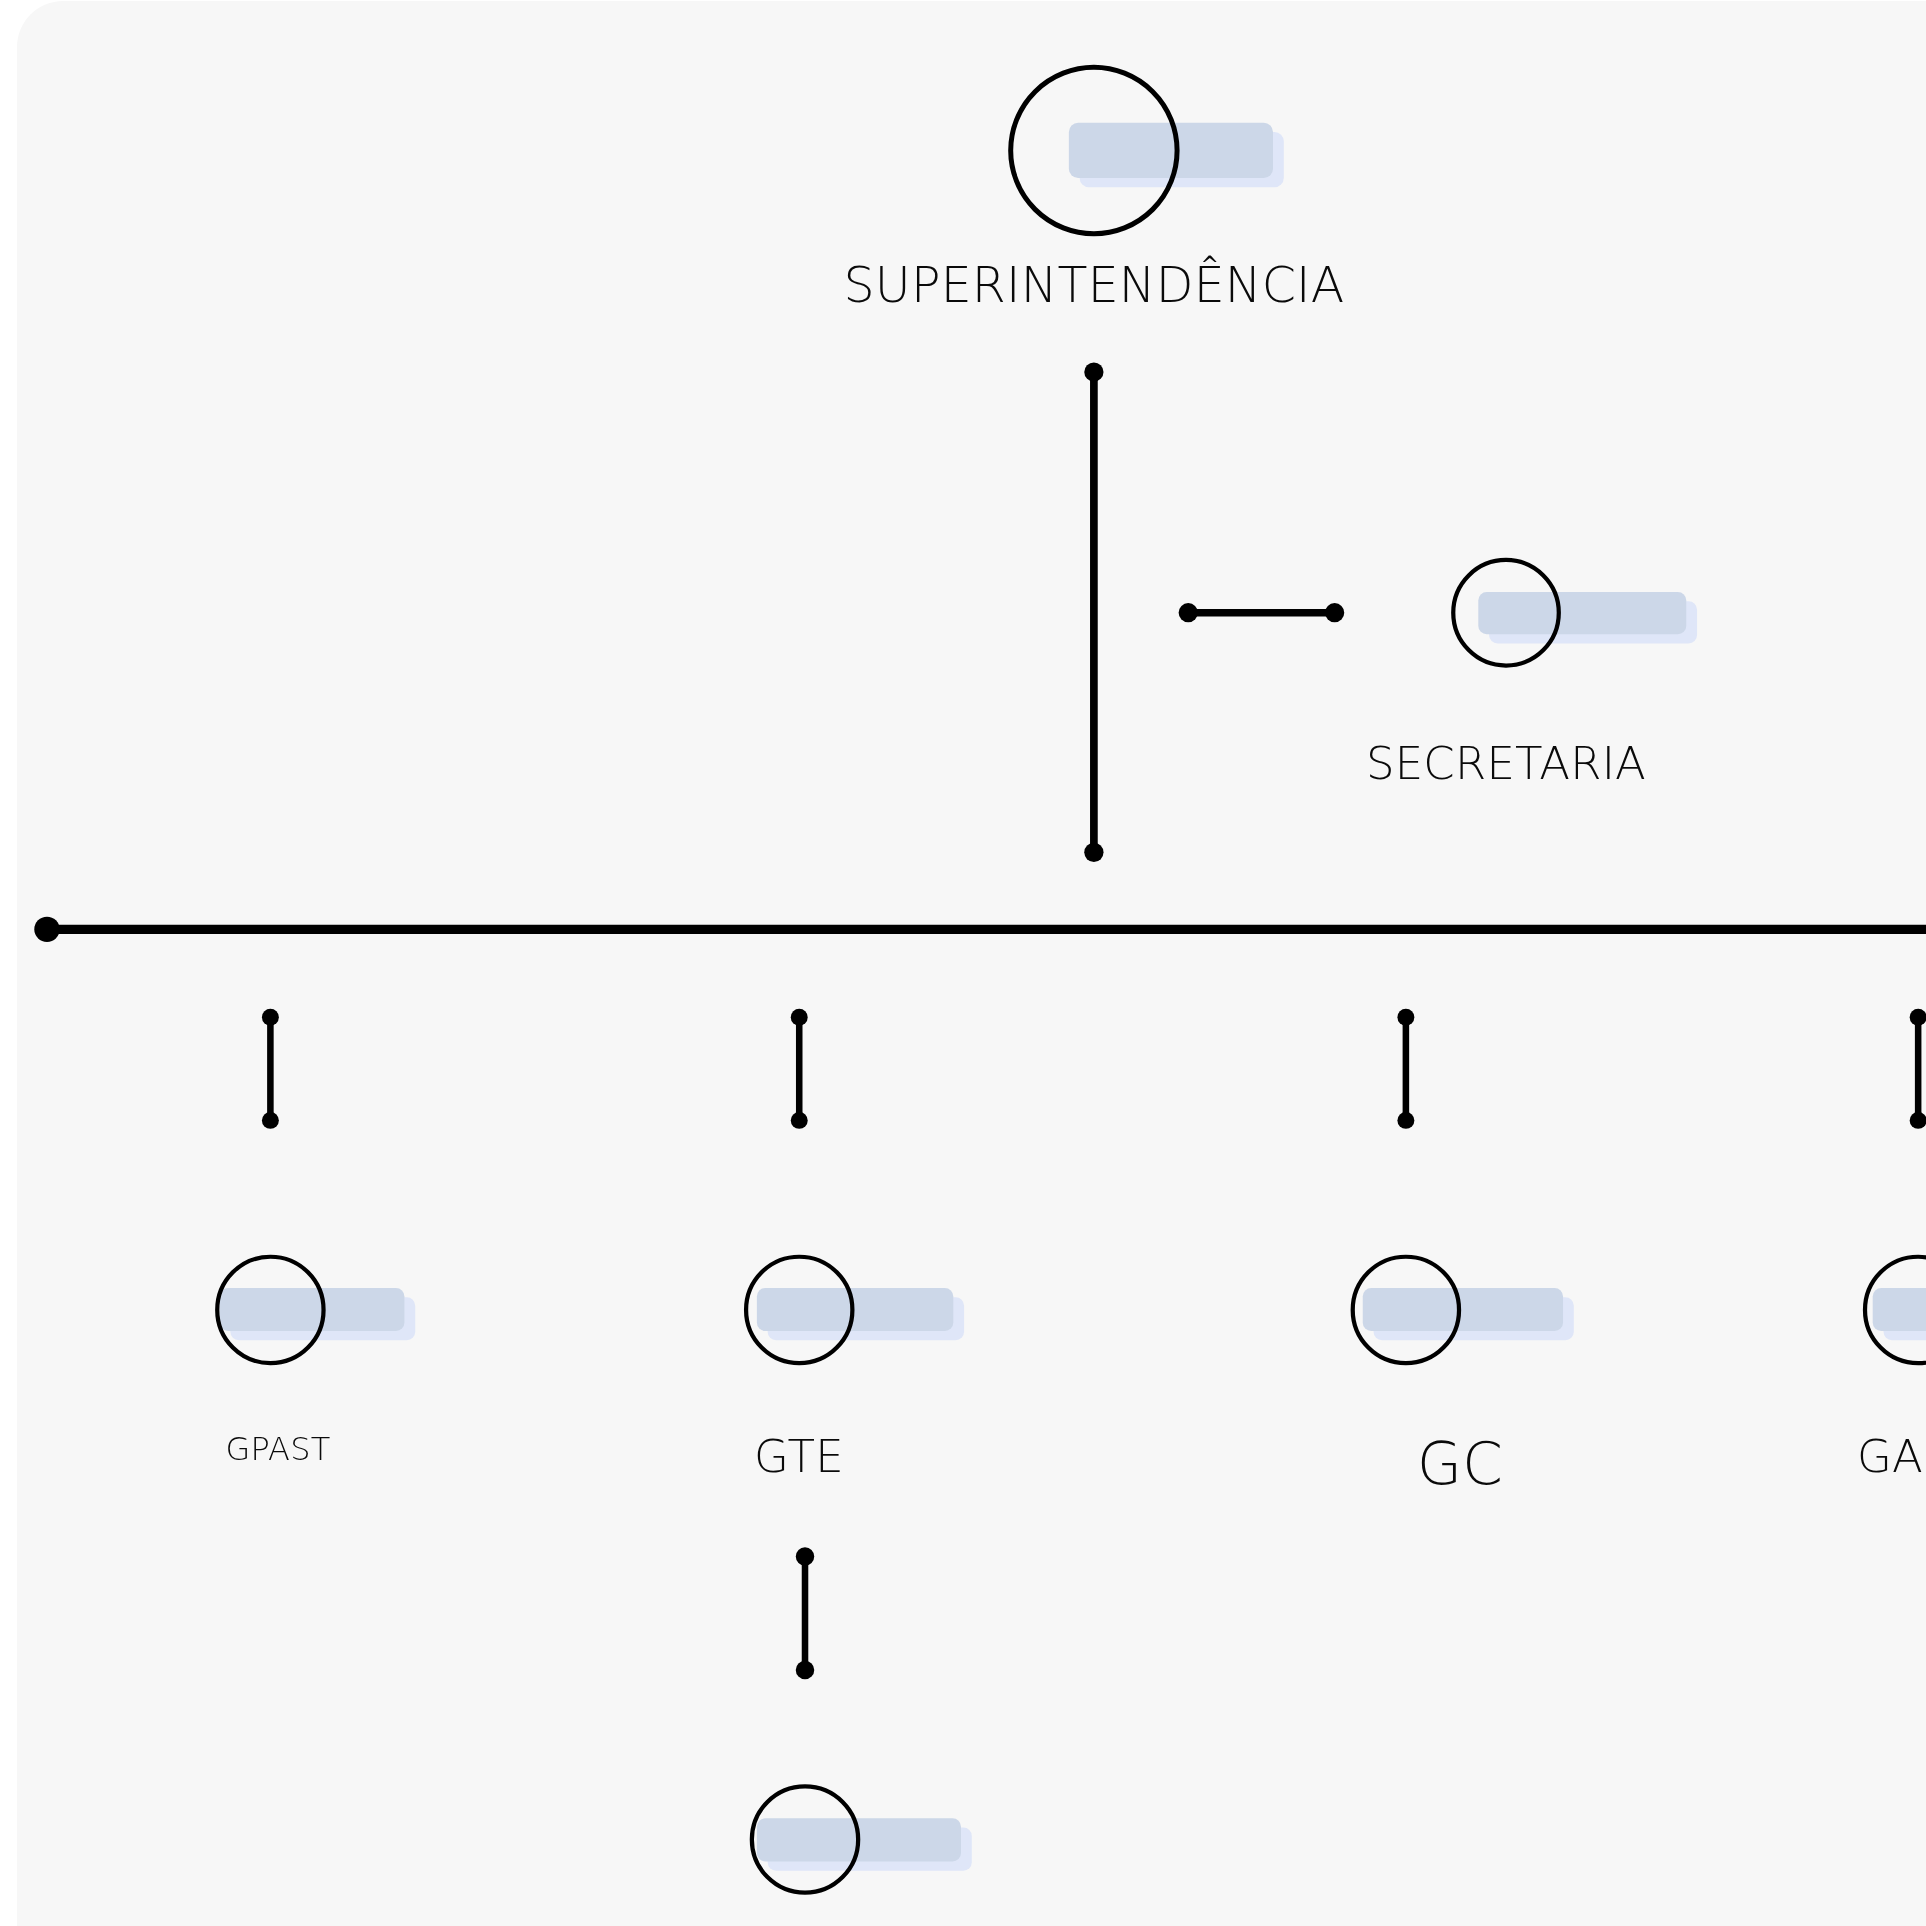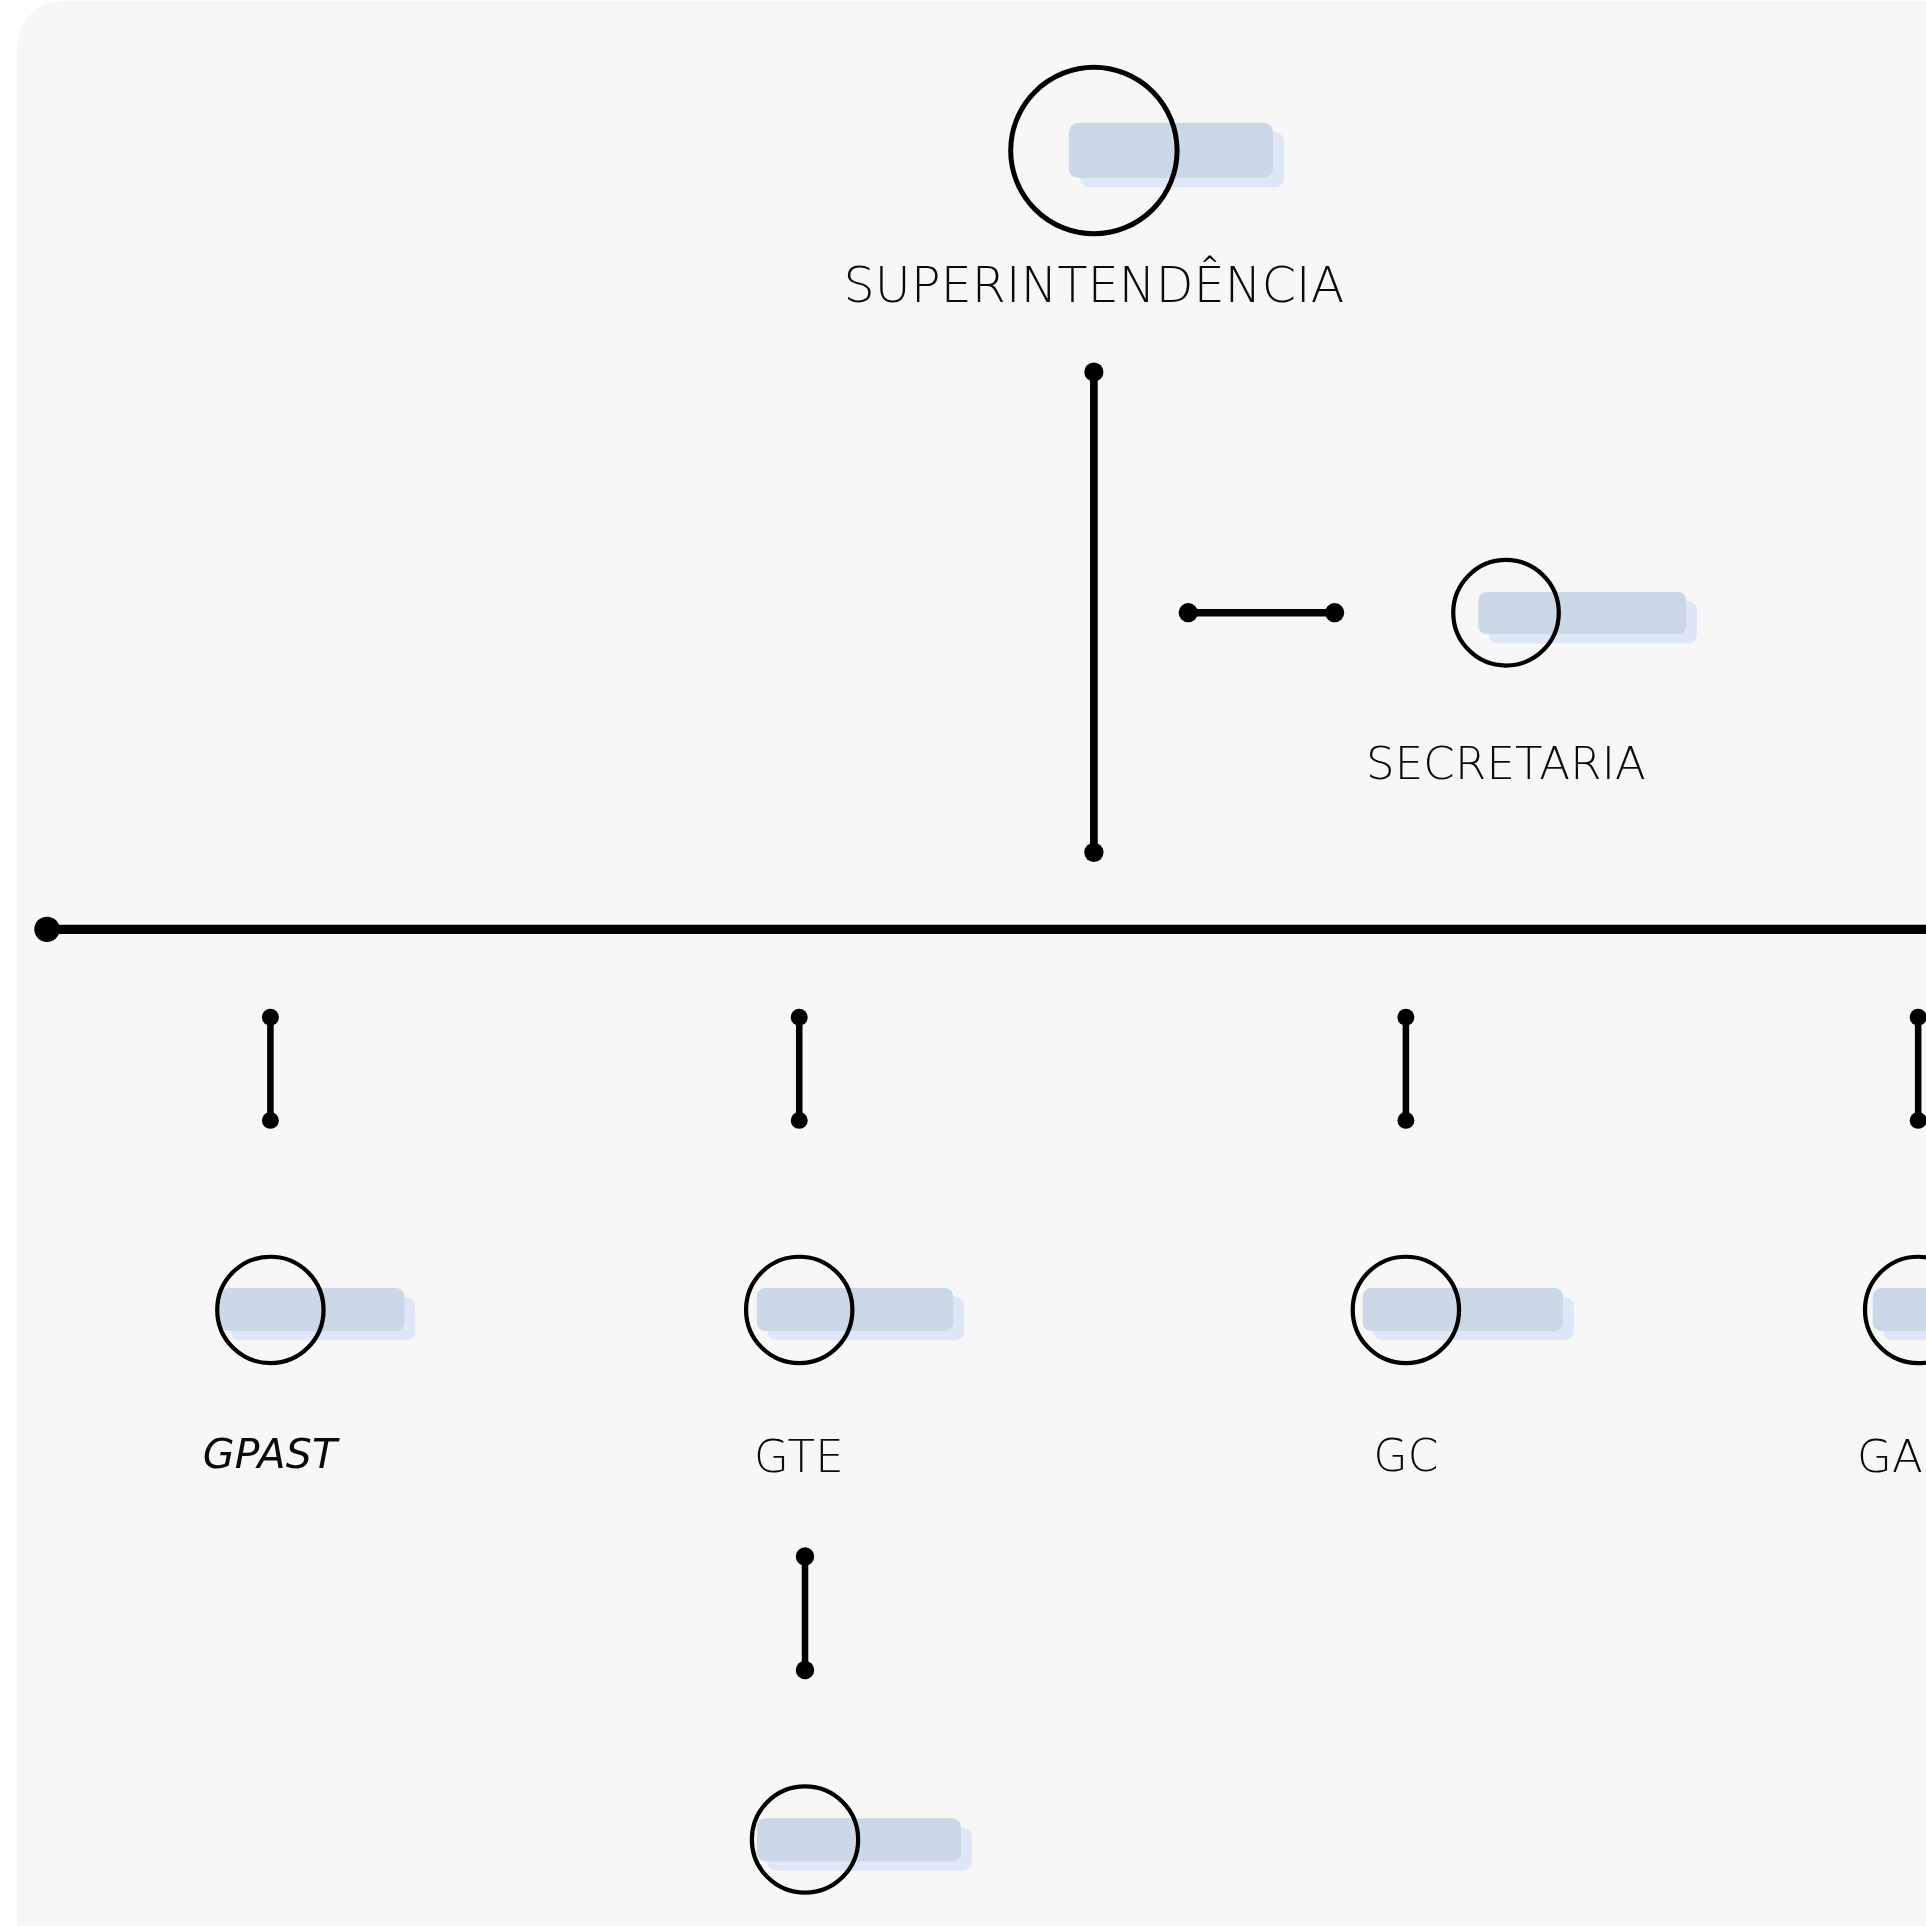--- a/index.html
+++ b/index.html
@@ -126,19 +126,19 @@
         <g>
           <rect x="1993" y="4744" width="530" height="112" rx="22" ry="22" fill="#dfe6f8"></rect>
           <rect x="1965" y="4720" width="530" height="112" rx="22" ry="22" fill="#ccd7e8"></rect>
           <ellipse cx="2090" cy="4775" rx="138" ry="138" fill="none" stroke="#000000" stroke-width="11"></ellipse>
         </g>
       </g>
   </svg>
   <div id="labels-layer">
       <div class="node-label" style="left: 1094px; top: 257px; font-size: 49px; color: rgb(10, 10, 10);">SUPERINTENDÊNCIA</div>
       <div class="node-label" style="left: 1506px; top: 690px; font-size: 45px; color: rgb(10, 10, 10); margin-top: 47px;">SECRETARIA</div>
-      <div class="node-label" style="left: 270px; top: 1430px; font-size: 41px; color: rgb(10, 10, 10); font-style: italic;">GPAST</div>
+      <div class="node-label" style="left: 278px; top: 1430px; font-size: 32px; color: rgb(10, 10, 10);">GPAST</div>
       <div class="node-label" style="left: 799px; top: 1430px; font-size: 45px; color: rgb(10, 10, 10);">GTE</div>
-      <div class="node-label" style="left: 1406px; top: 1430px; font-size: 44px; color: rgb(10, 10, 10);">GC</div>
+      <div class="node-label" style="left: 1460px; top: 1430px; font-size: 58px; color: rgb(10, 10, 10);">GC</div>
       <div class="node-label" style="left: 1918px; top: 1430px; font-size: 45px; color: rgb(10, 10, 10);">GAPS</div>
     </div>
 </div>
 
 
 </body></html>

